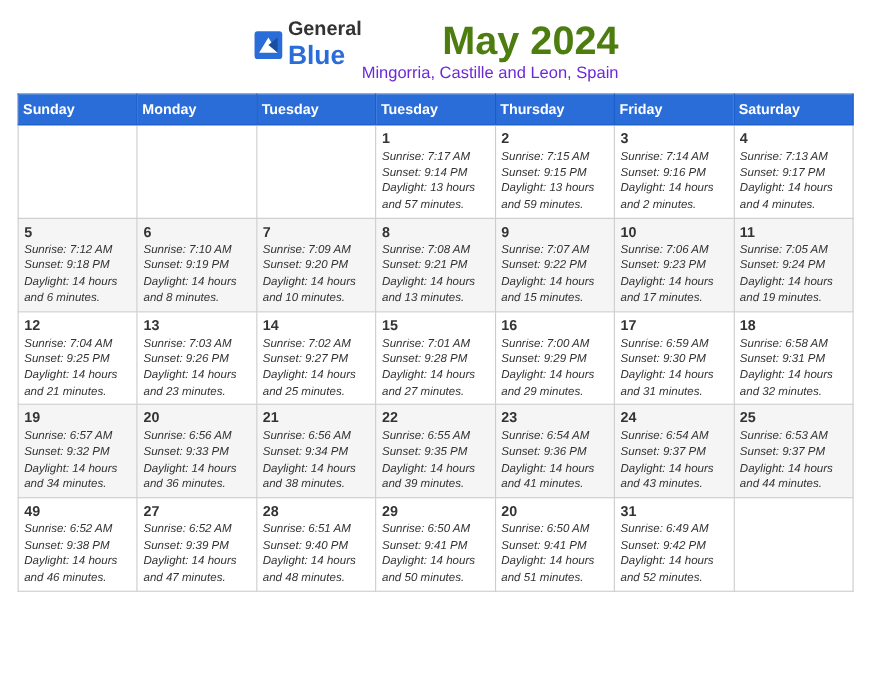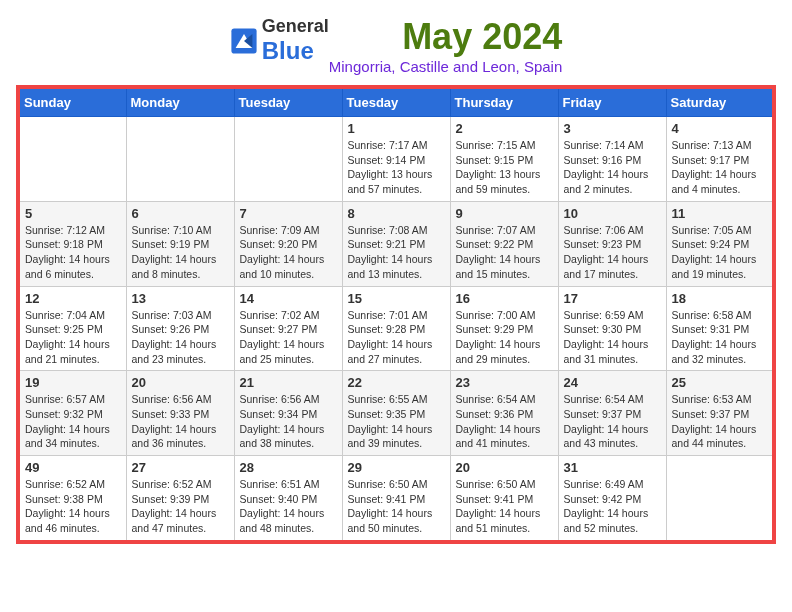--- a/index.html
+++ b/index.html
@@ -43,21 +43,21 @@
       font-weight: bold;
       color: #4d7c0f;
     }
     .location-title {
       font-size: 15px;
       color: #6d28d9;
     }
     .calendar {
       width: 100%;
       border-collapse: collapse;
-      border: 4px solid #ef4444;
+      border: 1px solid #ef4444;
     }
     .calendar th {
       background-color: #2a6dd9;
       color: white;
       font-size: 13px;
       font-weight: bold;
       padding: 6px 4px;
       text-align: left;
       border: 1px solid #1a5dc9;
     }
@@ -79,20 +79,21 @@
       font-size: 13px;
       font-weight: bold;
       color: #333;
       display: block;
       margin-bottom: 2px;
     }
     .day-info {
       font-size: 10.5px;
       color: #333;
       line-height: 1.4;
+      font-style: italic;
     }
     .empty-cell {
       background: #fff !important;
     }
   </style>
 </head>
 <body>
 
 <div class="header-area">
   <div class="logo">

